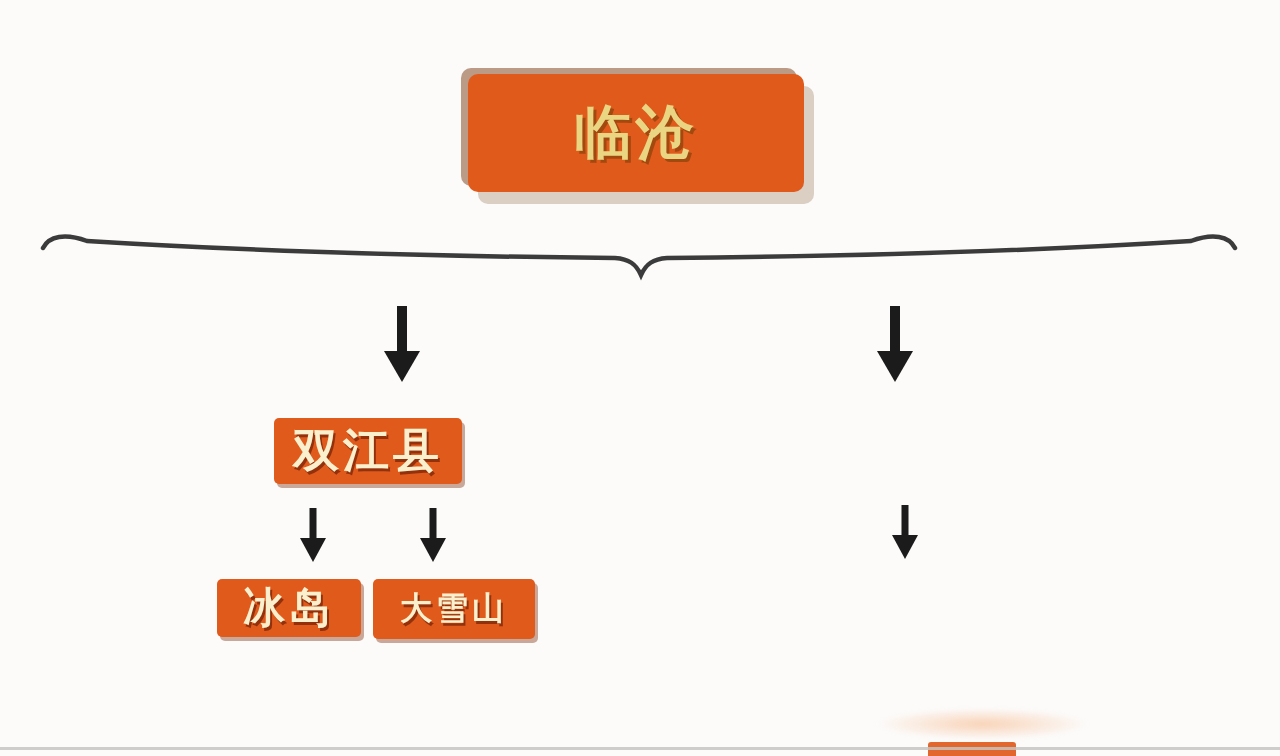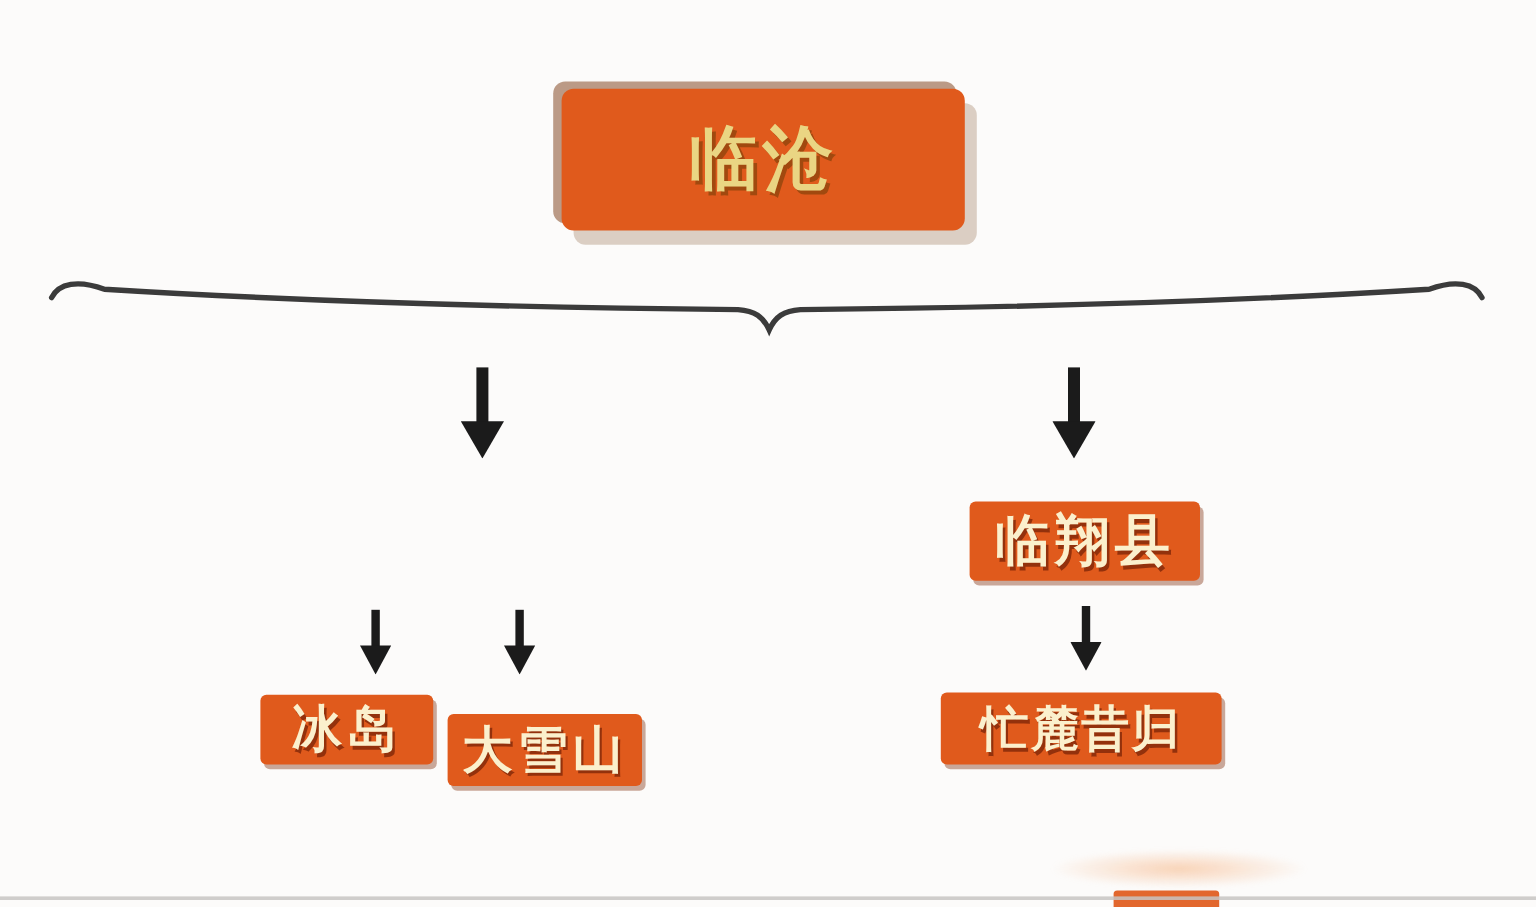--- a/index.html
+++ b/index.html
@@ -28,21 +28,21 @@
     left:468px;top:74px;width:336px;height:118px;
     border-radius:10px;
     font-size:58px;
     box-shadow:-7px -6px 0 rgba(122,58,18,0.50), 10px 12px 0 rgba(150,112,82,0.32);
   }
   .root-primary{color:var(--root-text-primary,#ead583);text-shadow:3px 3px 0 rgba(110,60,5,0.55);}
   .root-secondary{color:var(--root-text-secondary,#3d8b3b);text-shadow:3px 3px 0 rgba(35,60,20,0.55);margin-left:8px;}
   .box-shuangjiang{left:274px;top:418px;width:188px;height:66px;font-size:46px;}
   .box-linxiang  {left:808px;top:418px;width:192px;height:66px;font-size:46px;}
   .box-bingdao   {left:217px;top:579px;width:144px;height:58px;font-size:42px;text-align:center;}
-  .box-daxueshan {left:373px;top:579px;width:162px;height:60px;font-size:42px;margin-top:16px;}
+  .box-daxueshan {left:373px;top:579px;width:162px;height:60px;font-size:32px;}
   .box-xigui     {left:784px;top:577px;width:234px;height:60px;font-size:40px;letter-spacing:2px;}
   
   .brace{position:absolute;left:35px;top:228px;width:1205px;height:58px;color:var(--brace,#3b3b3b);}
   
   .arrow{position:absolute;color:var(--arrow,#1b1b1b);}
   .arrow svg{display:block;width:100%;height:100%;}
   .arrow-big{width:36px;height:76px;}
   .arrow-small{width:26px;height:54px;}
   .arrow-left-big {left:384px;top:306px;}
   .arrow-right-big{left:877px;top:306px;}
@@ -86,22 +86,22 @@
         <polygon points="0,45 36,45 18,76" fill="currentColor"></polygon>
       </svg>
   </div>
   <div class="arrow arrow-big arrow-right-big">
     <svg viewBox="0 0 36 76">
         <rect x="13" y="0" width="10" height="47" fill="currentColor"></rect>
         <polygon points="0,45 36,45 18,76" fill="currentColor"></polygon>
       </svg>
   </div>
 
-  <div class="node box-linxiang">
-    <span>临翔县</span>
+  <div class="node box-shuangjiang">
+    <span>双江县</span>
   </div>
 
   <div class="arrow arrow-small arrow-s1">
     <svg viewBox="0 0 26 54">
         <rect x="9.5" y="0" width="7" height="32" fill="currentColor"></rect>
         <polygon points="0,30 26,30 13,54" fill="currentColor"></polygon>
       </svg>
   </div>
   <div class="arrow arrow-small arrow-s2">
     <svg viewBox="0 0 26 54">
@@ -115,21 +115,18 @@
         <polygon points="0,30 26,30 13,54" fill="currentColor"></polygon>
       </svg>
   </div>
 
   <div class="node box-bingdao">
     <span>冰岛</span>
   </div>
   <div class="node box-daxueshan">
     <span>大雪山</span>
   </div>
-  <div class="node box-xigui">
-    <span>忙麓昔归</span>
-  </div>
 
   <div class="bottom-smudge"></div>
   <div class="bottom-orange-fragment"></div>
   <div class="bottom-line"></div>
 
 </div>
 
 </body></html>

